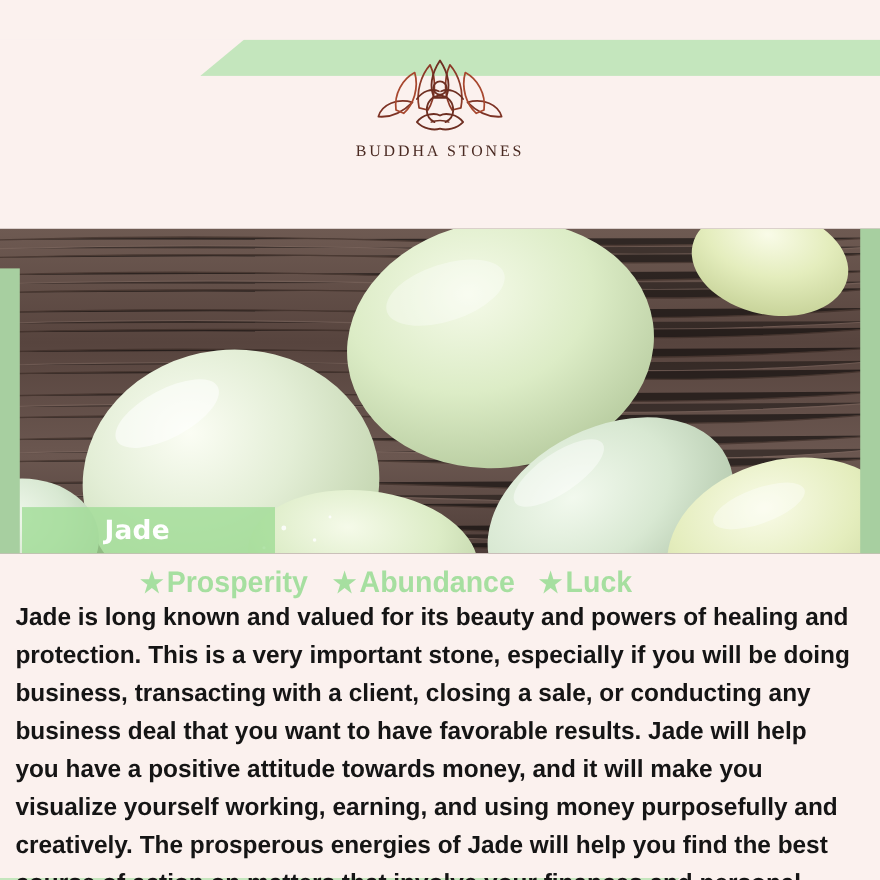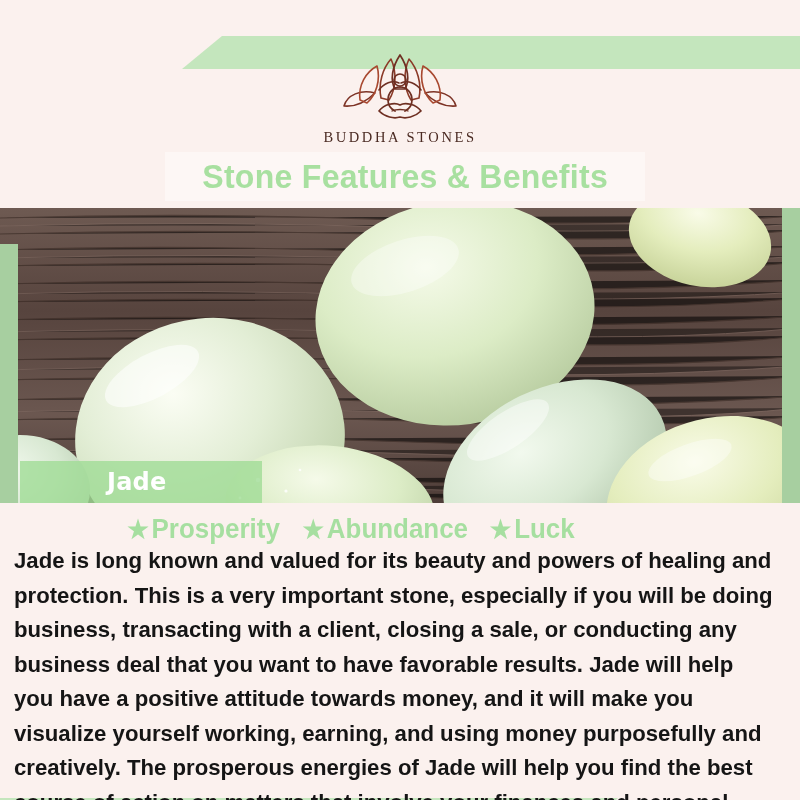--- a/index.html
+++ b/index.html
@@ -70,21 +70,21 @@
     top:208px;left:0;width:18px;height:259px;
   }
   #photo-edge-right{
     top:172px;left:782px;width:18px;height:295px;
   }
 
   
   #stone-tag{
     position:absolute;top:425px;left:20px;width:230px;height:42px;
     background:rgba(160,220,150,.80);
-    display:flex;align-items:center;padding-left:12px;
+    display:flex;align-items:center;
   }
   #stone-tag-label{
     margin-left:75px;
     font-family:"DejaVu Sans", sans-serif;
     font-weight:bold;
     font-size:24px;
     color:#ffffff;
     letter-spacing:.2px;
   }
 
@@ -154,23 +154,20 @@
 
           <path d="M88 118 C 98 104, 120 100, 130 106 C 140 100, 162 104, 172 118 C 160 130, 142 134, 130 130 C 118 134, 100 130, 88 118 Z" stroke="#6e2f22" stroke-width="3.4"></path>
 
           <path d="M114 118 C 122 114, 138 114, 146 118" stroke="#6e2f22" stroke-width="2.6"></path>
         </g>
       </svg>
     </span>
     <div id="brand-name">BUDDHA STONES</div>
   </div>
 
-  <div id="title-banner">
-    <div id="title-text">Stone Features &amp; Benefits</div>
-  </div>
 
   <div id="photo">
     <svg viewBox="0 0 800 295" xmlns="http://www.w3.org/2000/svg" preserveAspectRatio="none">
       <defs>
         <linearGradient id="woodG" x1="0" y1="0" x2="0" y2="1">
           <stop offset="0%" stop-color="#6e5a52"></stop>
           <stop offset="35%" stop-color="#57443e"></stop>
           <stop offset="70%" stop-color="#6b5750"></stop>
           <stop offset="100%" stop-color="#4e3d38"></stop>
         </linearGradient>

